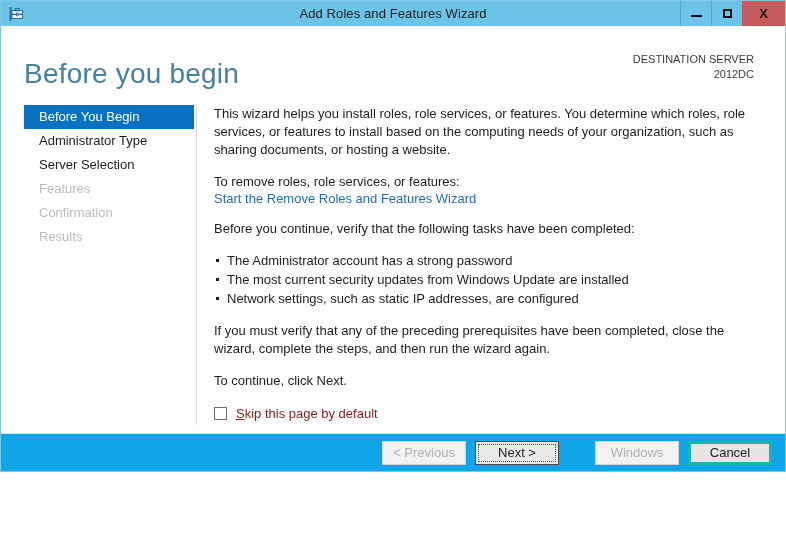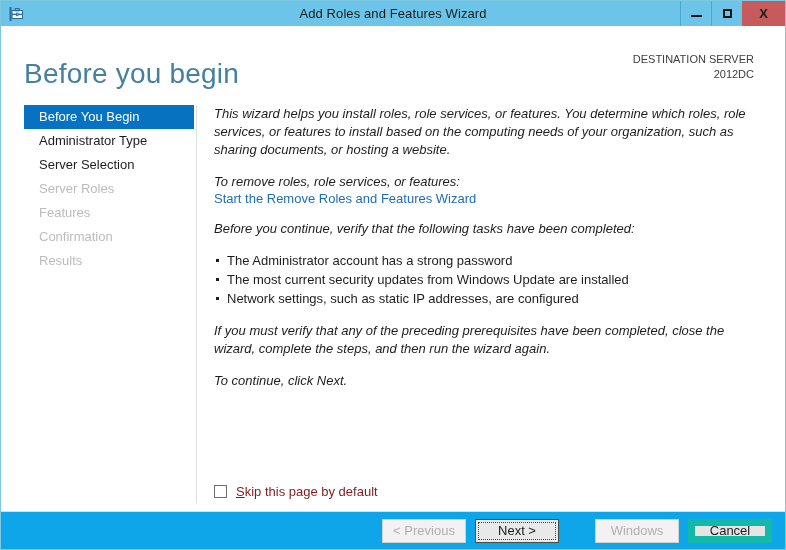--- a/index.html
+++ b/index.html
@@ -12,21 +12,21 @@
     width: 786px;
     height: 550px;
     overflow: hidden;
     font-family: "Liberation Sans", sans-serif;
     -webkit-font-smoothing: antialiased;
   }
 
   .window {
     position: relative;
     width: 786px;
-    height: 550px;
+    height: 472px;
     box-sizing: border-box;
     border: 1px solid #7ec8e3;
     background: #ffffff;
     display: flex;
     flex-direction: column;
   }
 
   
   .titlebar {
     position: relative;
@@ -175,21 +175,20 @@
     position: relative;
     padding: 5px 22px 0 18px;
     box-sizing: border-box;
     font-size: 13px;
     color: #1d1d1d;
   }
   .content p {
     margin: 0 0 14px 0;
     line-height: 18px;
     max-width: 548px;
-    font-style: italic;
   }
   .content p.tight { margin-bottom: 0; }
   .link {
     color: #1f6fb0;
     text-decoration: none;
     cursor: pointer;
     display: inline-block;
     margin-bottom: 14px;
   }
   ul.tasks {
@@ -276,21 +275,21 @@
     position: relative;
   }
   .btn.default::after {
     content: "";
     position: absolute;
     left: 2px; right: 2px; top: 2px; bottom: 2px;
     border: 1px dotted #4a4a4a;
     pointer-events: none;
   }
   .btn.cancel {
-    border: 7px solid #14b8a6;
+    border: 3px solid #14b8a6;
     background: #e6e4e5;
   }
   .gap { width: 27px; }
 </style>
 </head>
 <body>
 
 <div class="window">
 
   <div class="titlebar">
@@ -322,21 +321,20 @@
       <span class="dest-name">2012DC</span>
     </div>
   </div>
 
   <div class="body">
 
     <div class="nav">
       <div class="nav-item selected">Before You Begin</div>
       <div class="nav-item">Administrator Type</div>
       <div class="nav-item">Server Selection</div>
-      <div class="nav-item disabled">Server Roles</div>
       <div class="nav-item disabled">Features</div>
       <div class="nav-item disabled">Confirmation</div>
       <div class="nav-item disabled">Results</div>
       <div class="nav-sep"></div>
     </div>
 
     <div class="content">
       <p>This wizard helps you install roles, role services, or features. You determine which roles, role services, or features to install based on the computing needs of your organization, such as sharing documents, or hosting a website.</p>
       <p class="tight">To remove roles, role services, or features:</p>
       <a class="link" href="#">Start the Remove Roles and Features Wizard</a>

